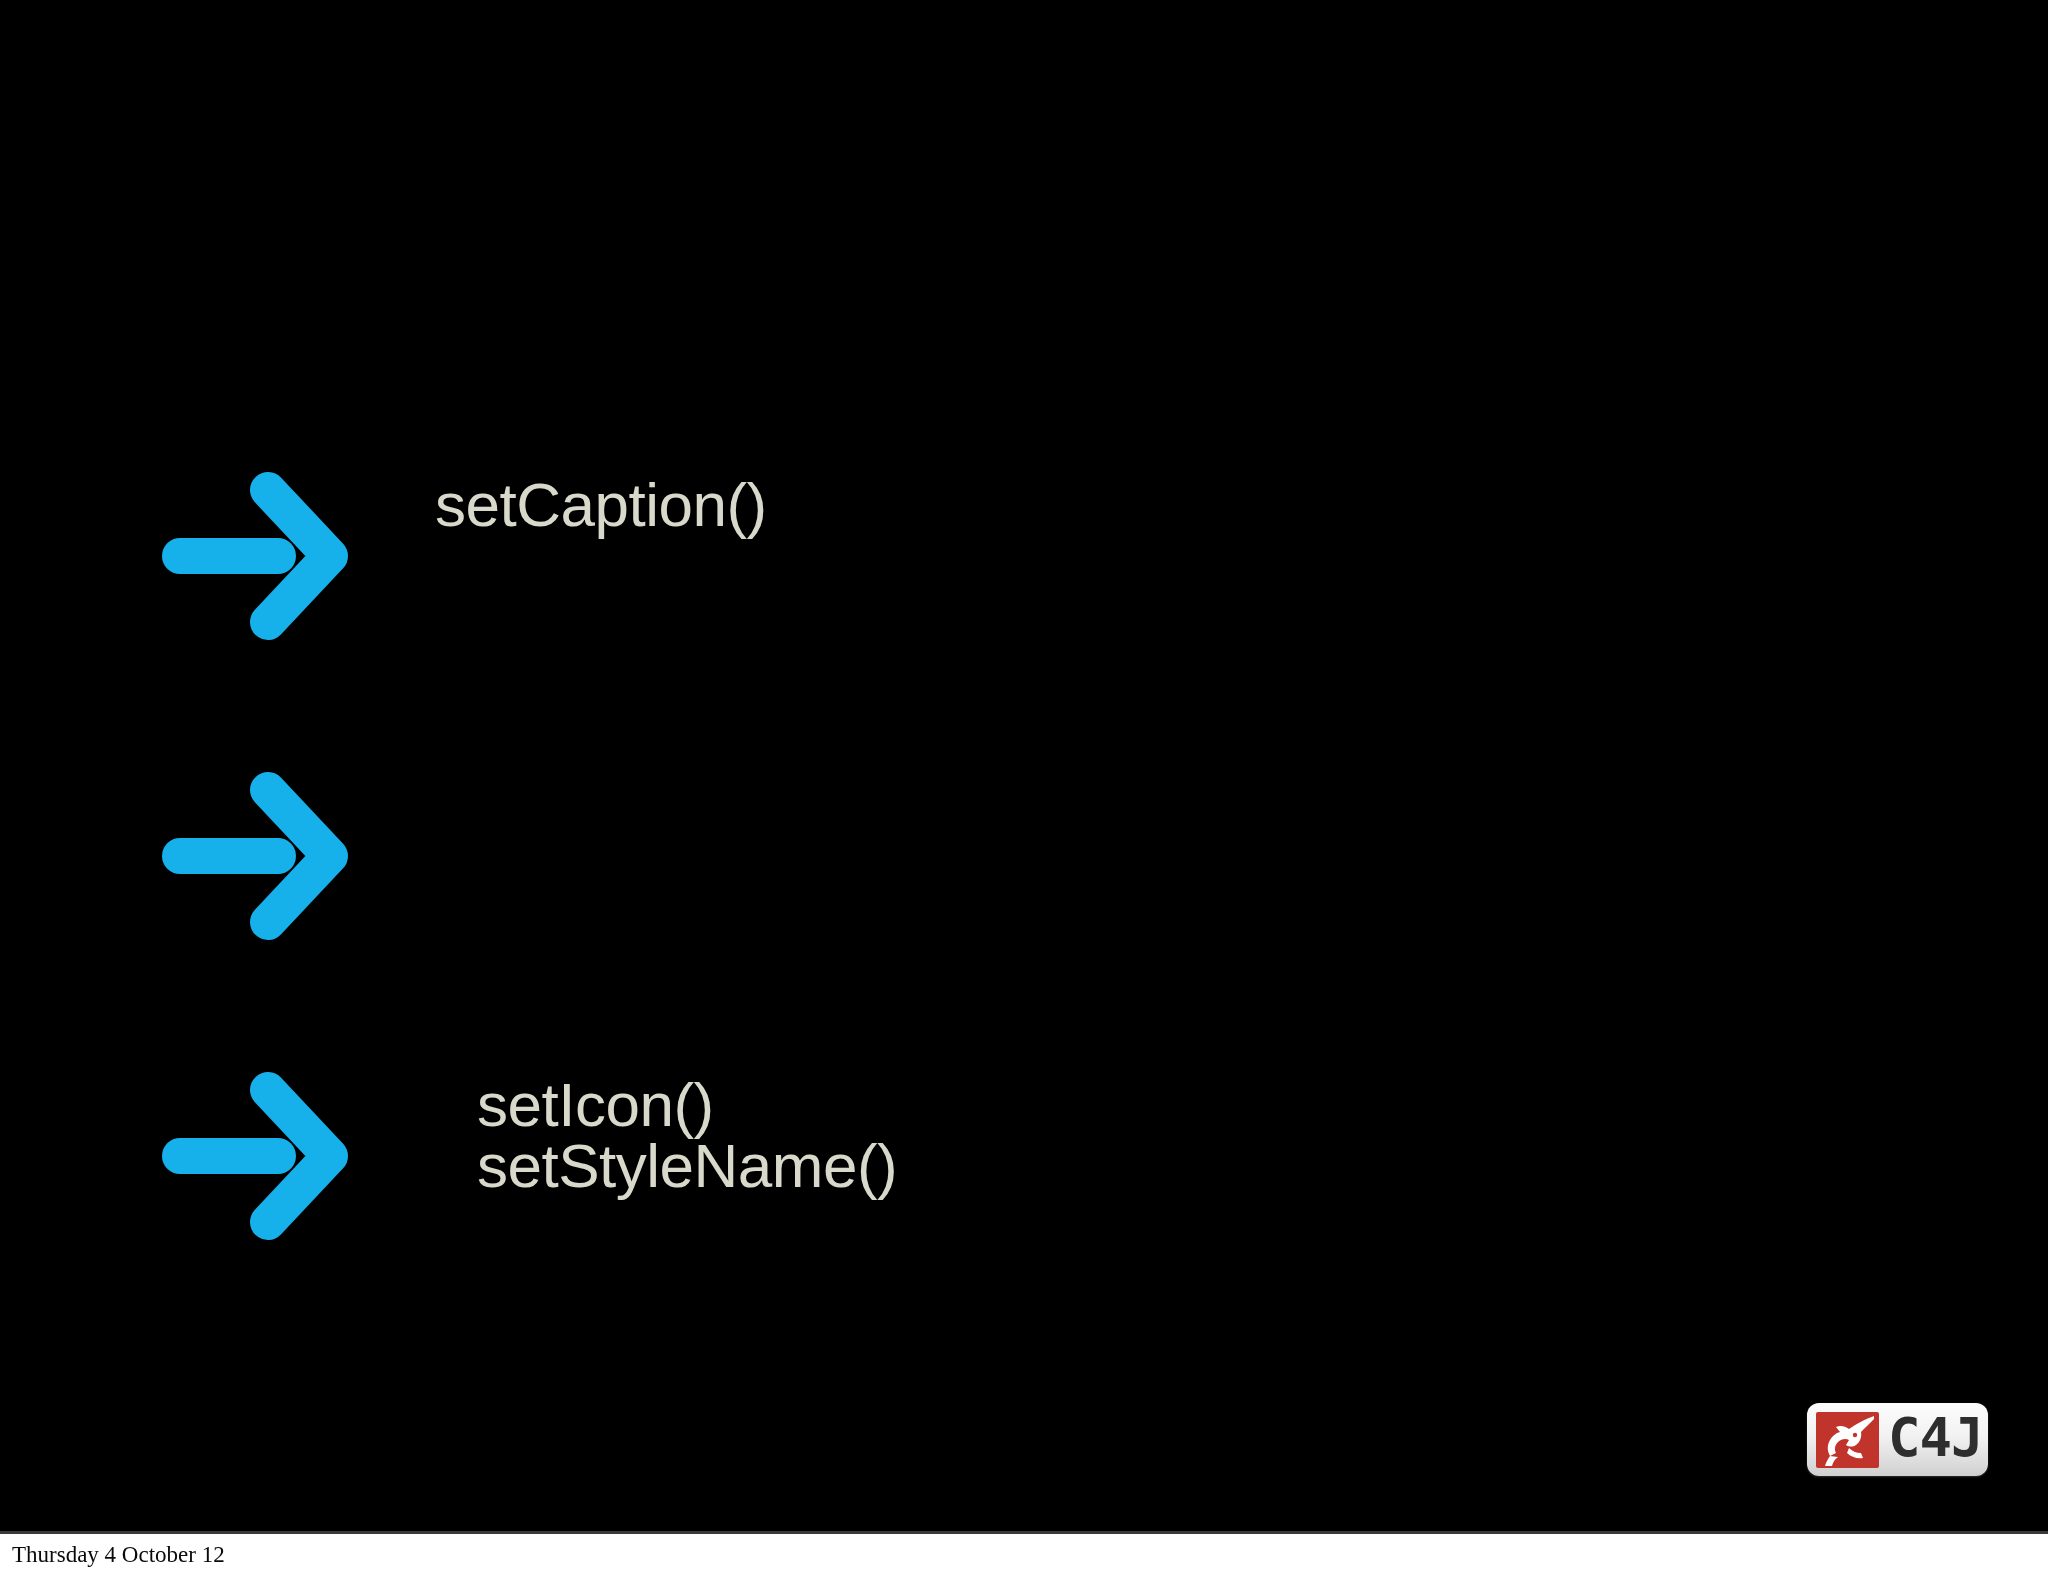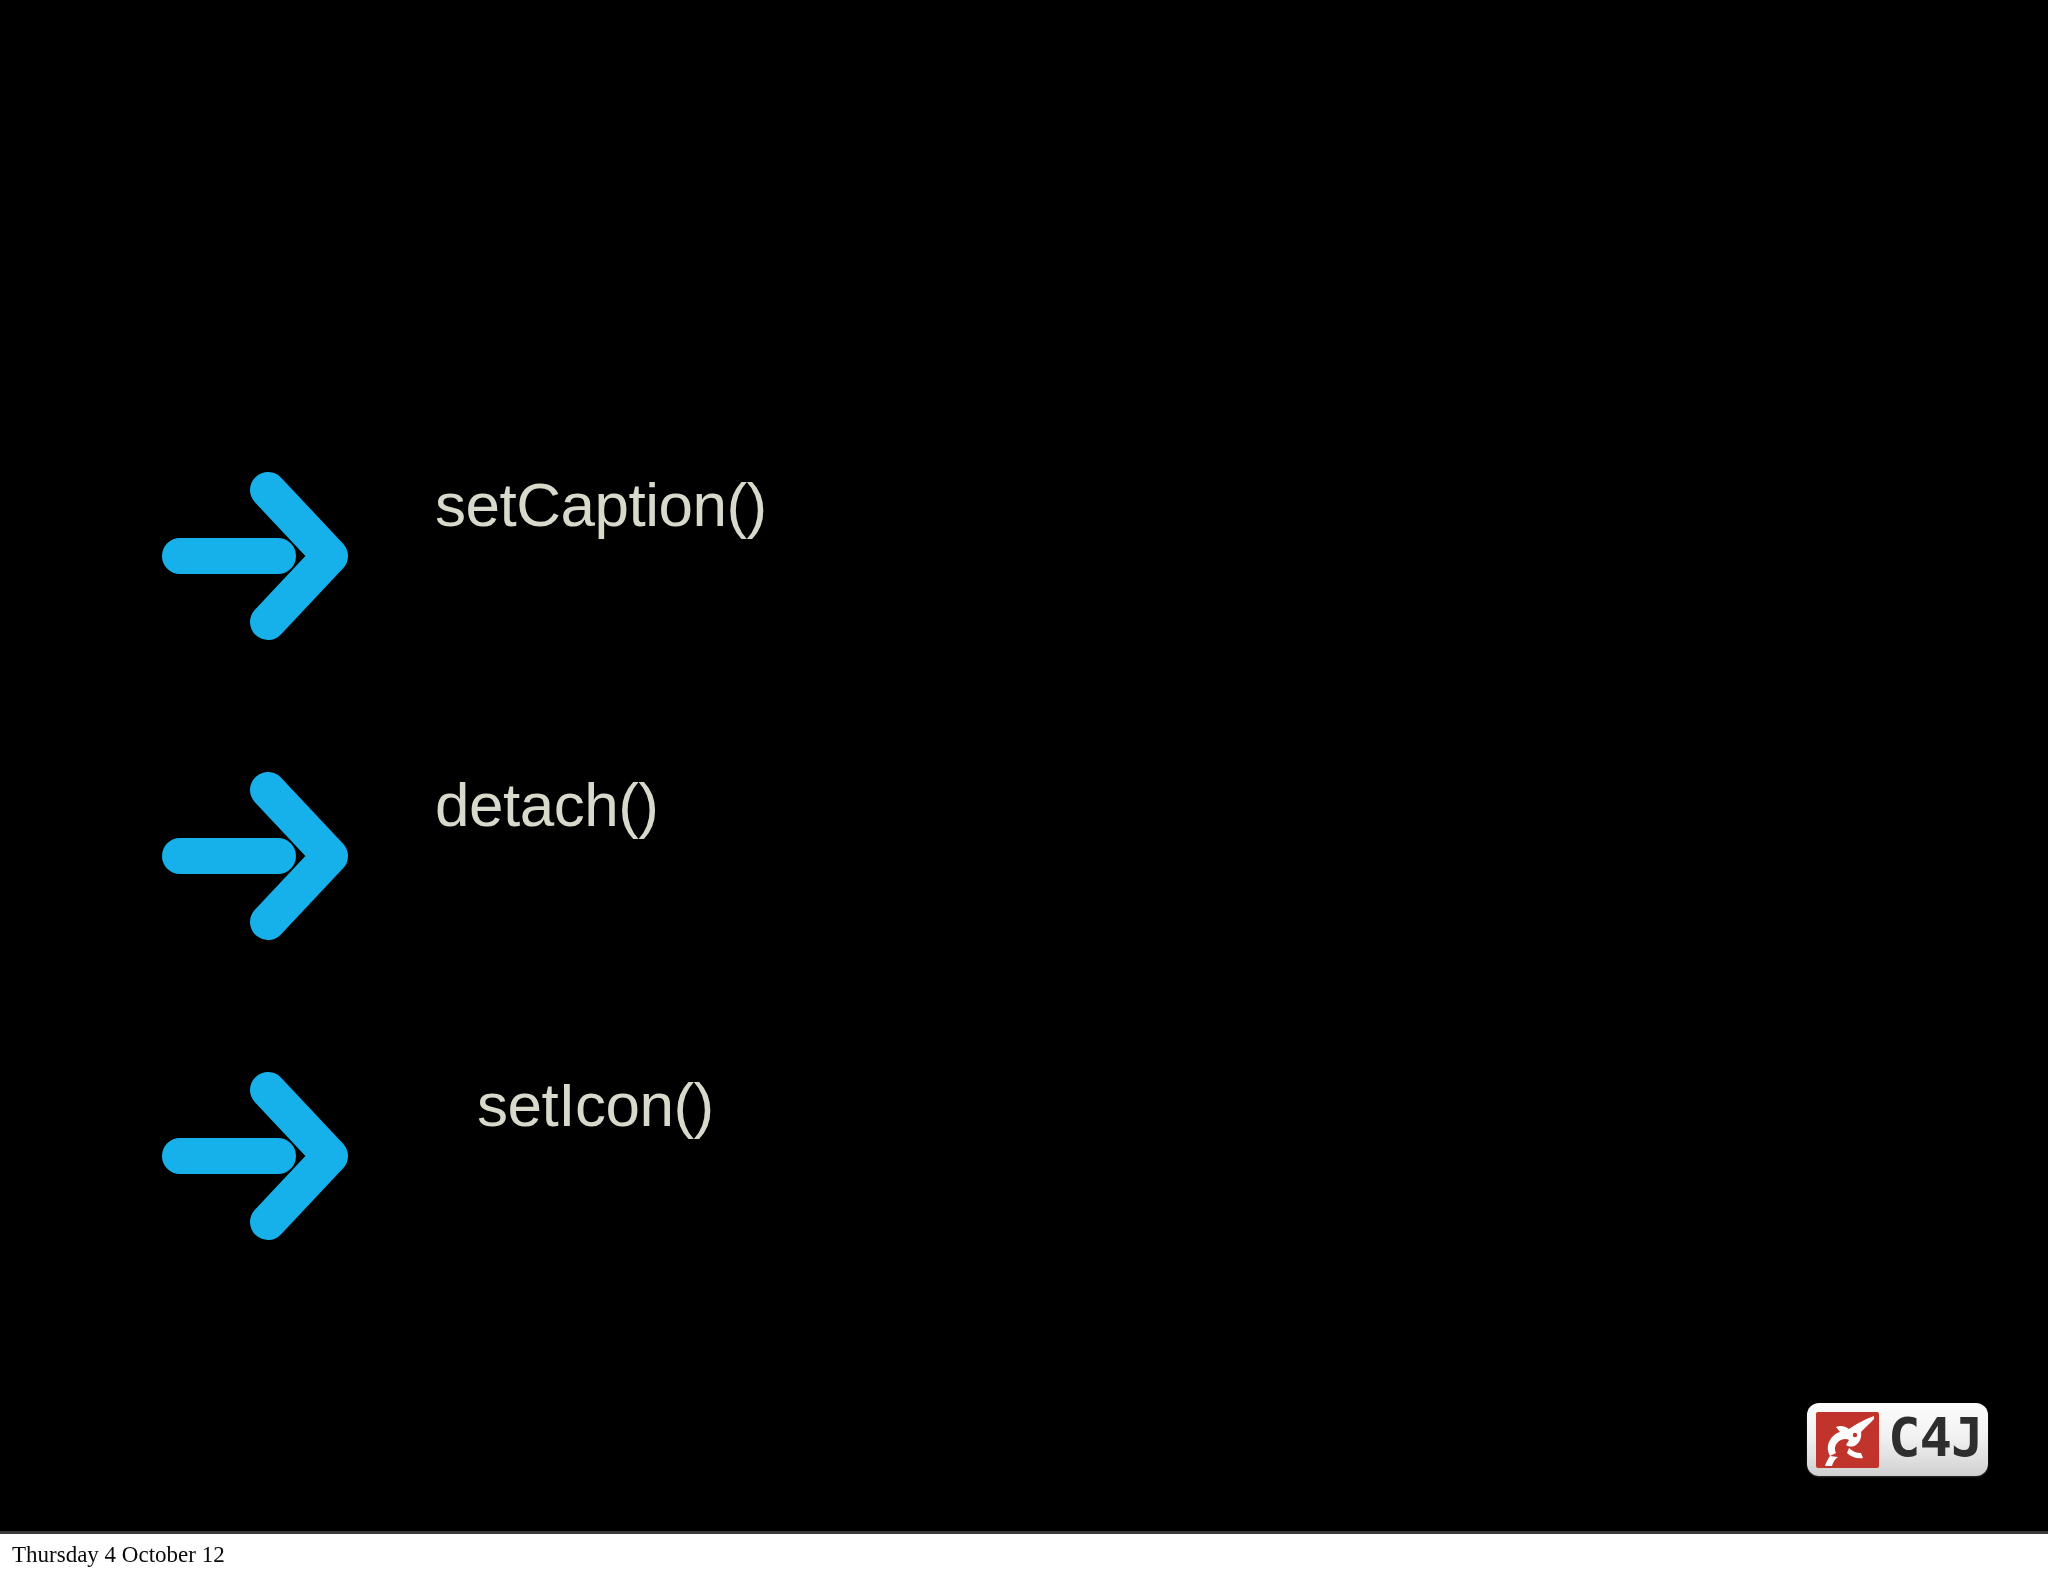--- a/index.html
+++ b/index.html
@@ -170,35 +170,35 @@
       <div class="row row-2">
         <div class="arrow-wrap">
           <svg viewBox="0 0 200 175" xmlns="http://www.w3.org/2000/svg" aria-hidden="true">
             <g fill="none" stroke="#16b0ea" stroke-width="36" stroke-linecap="round" stroke-linejoin="round">
               <line x1="20" y1="88" x2="118" y2="88"></line>
               <polyline points="108,22 170,88 108,154"></polyline>
             </g>
           </svg>
         </div>
         <div class="text-block">
-          <span class="text-line">detach()</span>
         </div>
       </div>
 
       <div class="row row-3">
         <div class="arrow-wrap">
           <svg viewBox="0 0 200 175" xmlns="http://www.w3.org/2000/svg" aria-hidden="true">
             <g fill="none" stroke="#16b0ea" stroke-width="36" stroke-linecap="round" stroke-linejoin="round">
               <line x1="20" y1="88" x2="118" y2="88"></line>
               <polyline points="108,22 170,88 108,154"></polyline>
             </g>
           </svg>
         </div>
         <div class="text-block">
           <span class="text-line">setIcon()</span>
+          <span class="text-line">setStyleName()</span>
         </div>
       </div>
 
     </div>
 
     <div class="logo">
       <div class="logo-mark">
         <svg viewBox="0 0 63 56" xmlns="http://www.w3.org/2000/svg" aria-hidden="true">
           <g fill="#ffffff">
             <path d="M58 4 C50 7 40 12 33 17 C29 14 24 13 20 15 L24 20 C20 21 16 24 14 28 C11 33 11 39 14 44 L20 41 C18 37 19 33 22 30 C25 27 30 26 33 28 L30 33 C33 35 37 35 40 33 C44 30 46 25 45 20 C49 16 54 11 58 7 Z"></path>

